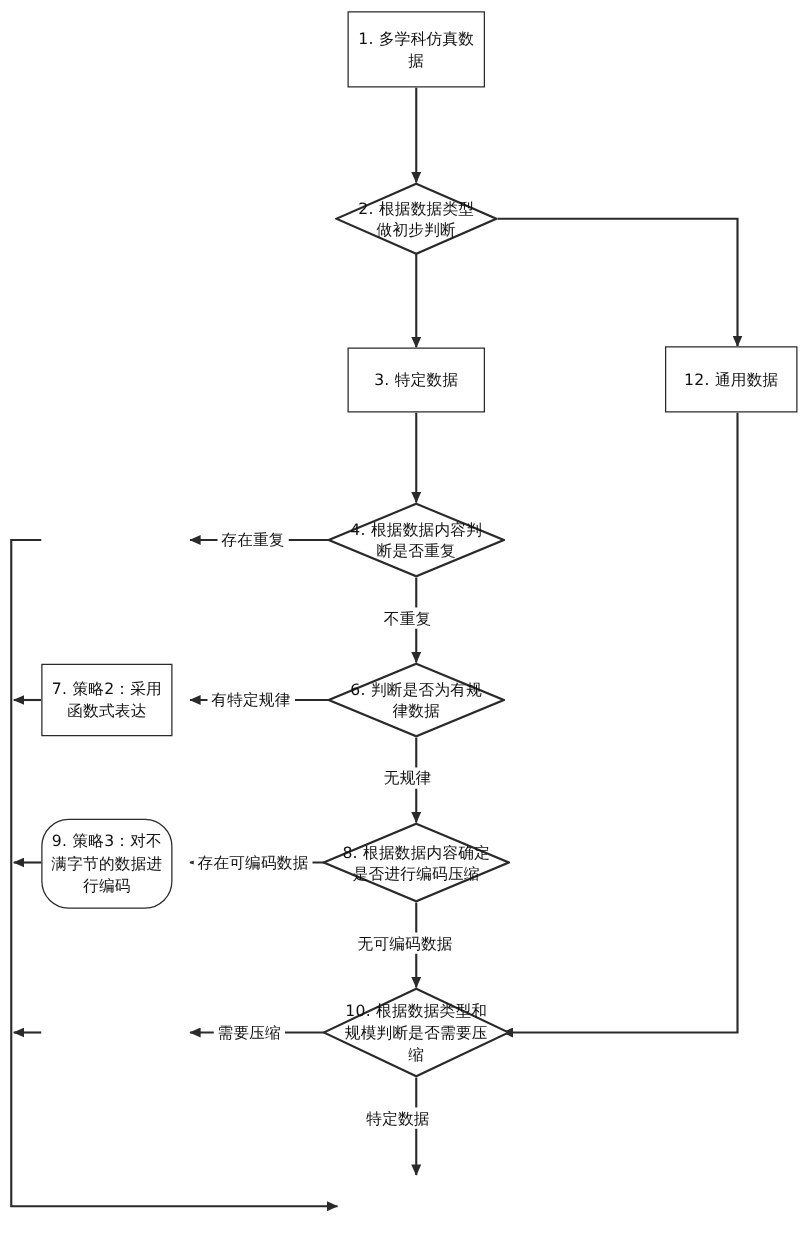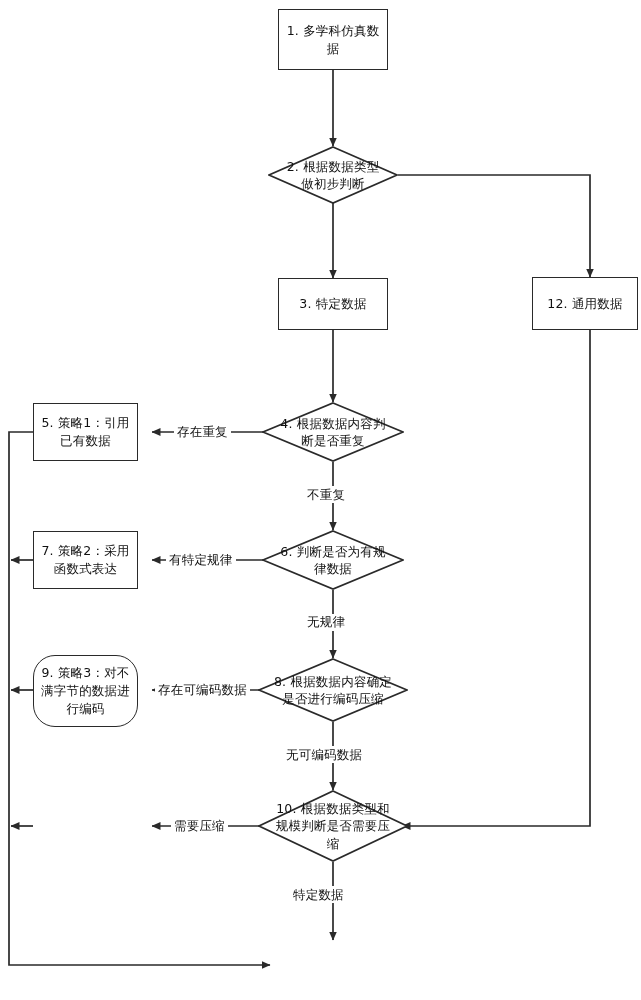--- a/index.html
+++ b/index.html
@@ -152,23 +152,20 @@
     <span>12. 通用数据</span>
   </div>
 
   <div class="dec-wrap" style="left:262px; top:402px; width:142px; height:60px;">
     <svg class="dec-shape" viewBox="0 0 142 60" preserveAspectRatio="none">
       <polygon points="71,1 141,30 71,59 1,30" fill="#ffffff" stroke="#2a2a2a" stroke-width="1.7" vector-effect="non-scaling-stroke"></polygon>
     </svg>
     <div class="dec-text">4. 根据数据内容判断是否重复</div>
   </div>
 
-  <div class="node proc" style="left:33px; top:403px; width:105px; height:58px;">
-    <span>5. 策略1：引用已有数据</span>
-  </div>
 
   <div class="dec-wrap" style="left:262px; top:530px; width:142px; height:60px;">
     <svg class="dec-shape" viewBox="0 0 142 60" preserveAspectRatio="none">
       <polygon points="71,1 141,30 71,59 1,30" fill="#ffffff" stroke="#2a2a2a" stroke-width="1.7" vector-effect="non-scaling-stroke"></polygon>
     </svg>
     <div class="dec-text">6. 判断是否为有规律数据</div>
   </div>
 
   <div class="node proc" style="left:33px; top:531px; width:105px; height:58px;">
     <span>7. 策略2：采用函数式表达</span>

